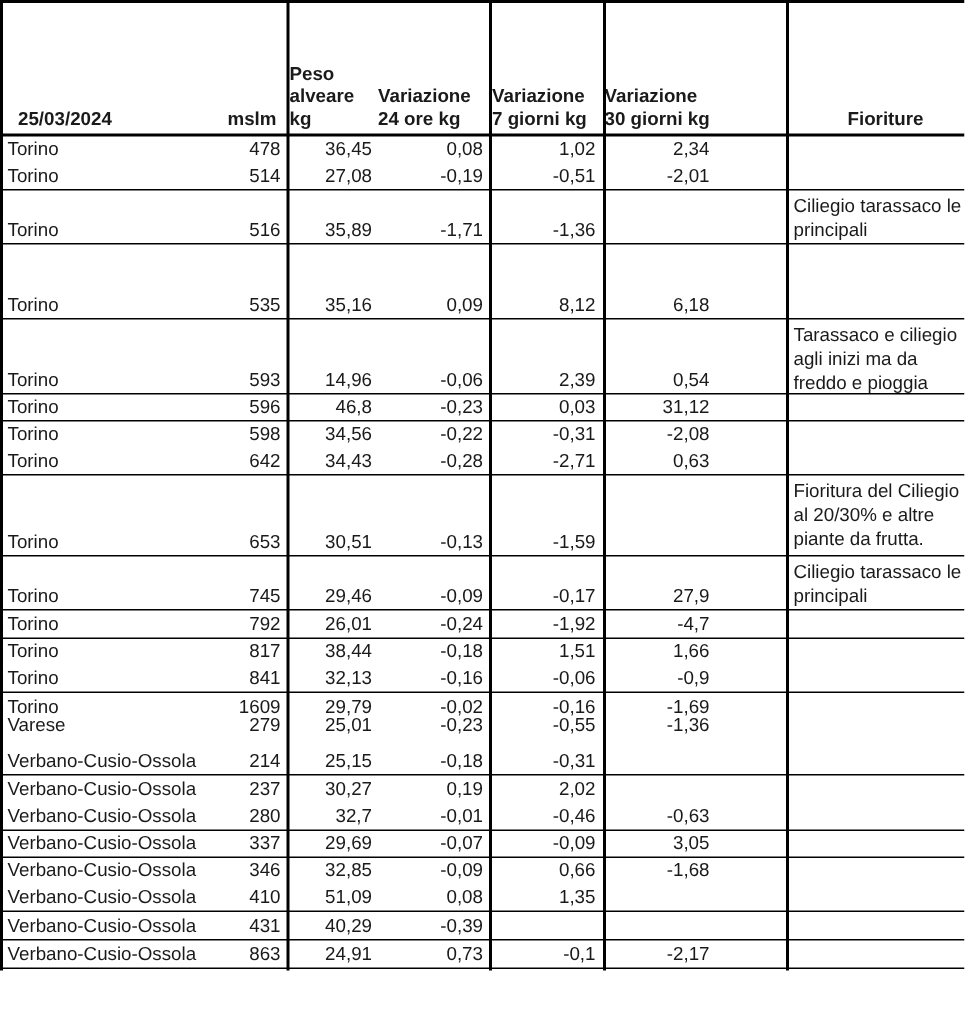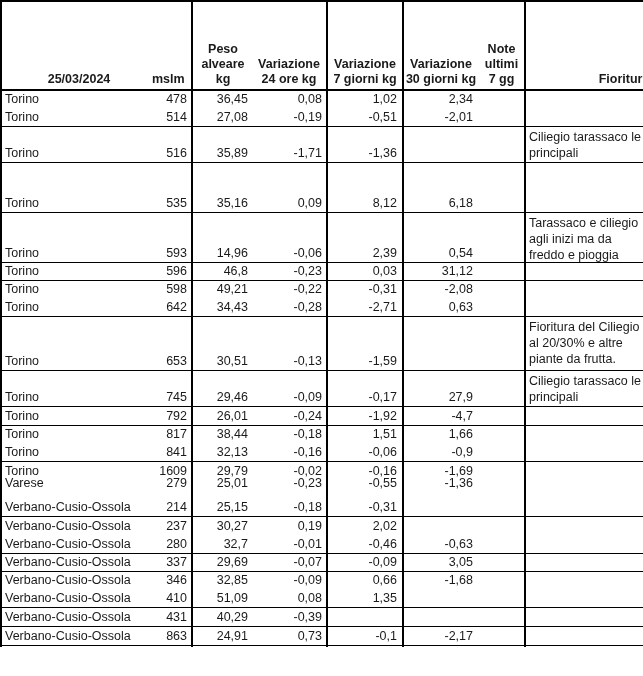--- a/index.html
+++ b/index.html
@@ -1,53 +1,50 @@
 <!DOCTYPE html>
 <html><head>
 <meta charset="utf-8">
 <style>
   html, body { margin: 0; padding: 0; background: #ffffff; }
   body { width: 643px; height: 676px; position: relative; overflow: hidden;
          font-family: "Liberation Sans", "DejaVu Sans", sans-serif; font-size: 12.5px; color: #1a1a1a; }
   #sheet { position: absolute; left: 0; top: 0; width: 643px; }
   .hdr { position: absolute; left: 0; top: 0; width: 643px; height: 91px;
          border-top: 2px solid #000; border-bottom: 2px solid #000; box-sizing: border-box; }
-  .hcell { position: absolute; bottom: 2px; font-weight: bold; text-align: center; line-height: 15px; white-space: pre-line; }
+  .hcell { position: absolute; bottom: 2px; font-weight: bold; text-align: left; line-height: 15px; white-space: pre-line; }
   .vline { position: absolute; top: 0; width: 1.5px; background: #000; }
   .grp { position: absolute; left: 0; width: 643px; border-bottom: 1.5px solid #000; box-sizing: border-box; }
   .row { position: absolute; left: 0; width: 643px; height: 18px; }
   .c { position: absolute; bottom: 1px; line-height: 16px; white-space: nowrap; }
   .c.prov { left: 5px; margin-top: 24px; }
   .c.num { text-align: right; }
   .c.msl { right: calc(643px - 187px); }
   .c.peso { right: calc(643px - 248px); }
   .c.v24 { right: calc(643px - 322px); }
   .c.v7 { right: calc(643px - 397px); }
   .c.v30 { right: calc(643px - 473px); }
   .fior { position: absolute; left: 529px; width: 112px; top: 2px; line-height: 16px; white-space: normal; }
 </style>
 </head>
 <body>
 
 <div id="sheet">
   <div class="hdr">
     <div class="hcell" style="left:12px;width:134px;">25/03/2024</div>
-    <div class="hcell" style="left:152px;width:44px;text-align:left;">mslm</div>
+    <div class="hcell" style="left:146px;width:44px;text-align:center;">mslm</div>
     <div class="hcell" style="left:193px;width:60px;">Peso
 alveare
 kg</div>
     <div class="hcell" style="left:252px;width:74px;">Variazione
 24 ore kg</div>
     <div class="hcell" style="left:328px;width:74px;">Variazione
 7 giorni kg</div>
     <div class="hcell" style="left:403px;width:76px;">Variazione
 30 giorni kg</div>
-    <div class="hcell" style="left:479px;width:45px;">Note
-ultimi
-7 gg</div>
     <div class="hcell" style="left:525px;width:118px;padding-left:40px;">Fioriture</div>
   </div>
   <div id="body">
       <div class="grp" style="top: 91px; height: 36px;">
         <div class="row" style="top: -1px;">
           <span class="c prov">Torino</span>
           <span class="c num msl">478</span>
           <span class="c num peso">36,45</span>
           <span class="c num v24">0,08</span>
           <span class="c num v7">1,02</span>
@@ -101,21 +98,21 @@
           <span class="c num peso">46,8</span>
           <span class="c num v24">-0,23</span>
           <span class="c num v7">0,03</span>
           <span class="c num v30">31,12</span>
         </div>
       </div>
       <div class="grp" style="top: 281px; height: 36px;">
         <div class="row" style="top: -1px;">
           <span class="c prov">Torino</span>
           <span class="c num msl">598</span>
-          <span class="c num peso">49,21</span>
+          <span class="c num peso">34,56</span>
           <span class="c num v24">-0,22</span>
           <span class="c num v7">-0,31</span>
           <span class="c num v30">-2,08</span>
         </div>
         <div class="row" style="top: 17px;">
           <span class="c prov">Torino</span>
           <span class="c num msl">642</span>
           <span class="c num peso">34,43</span>
           <span class="c num v24">-0,28</span>
           <span class="c num v7">-2,71</span>

